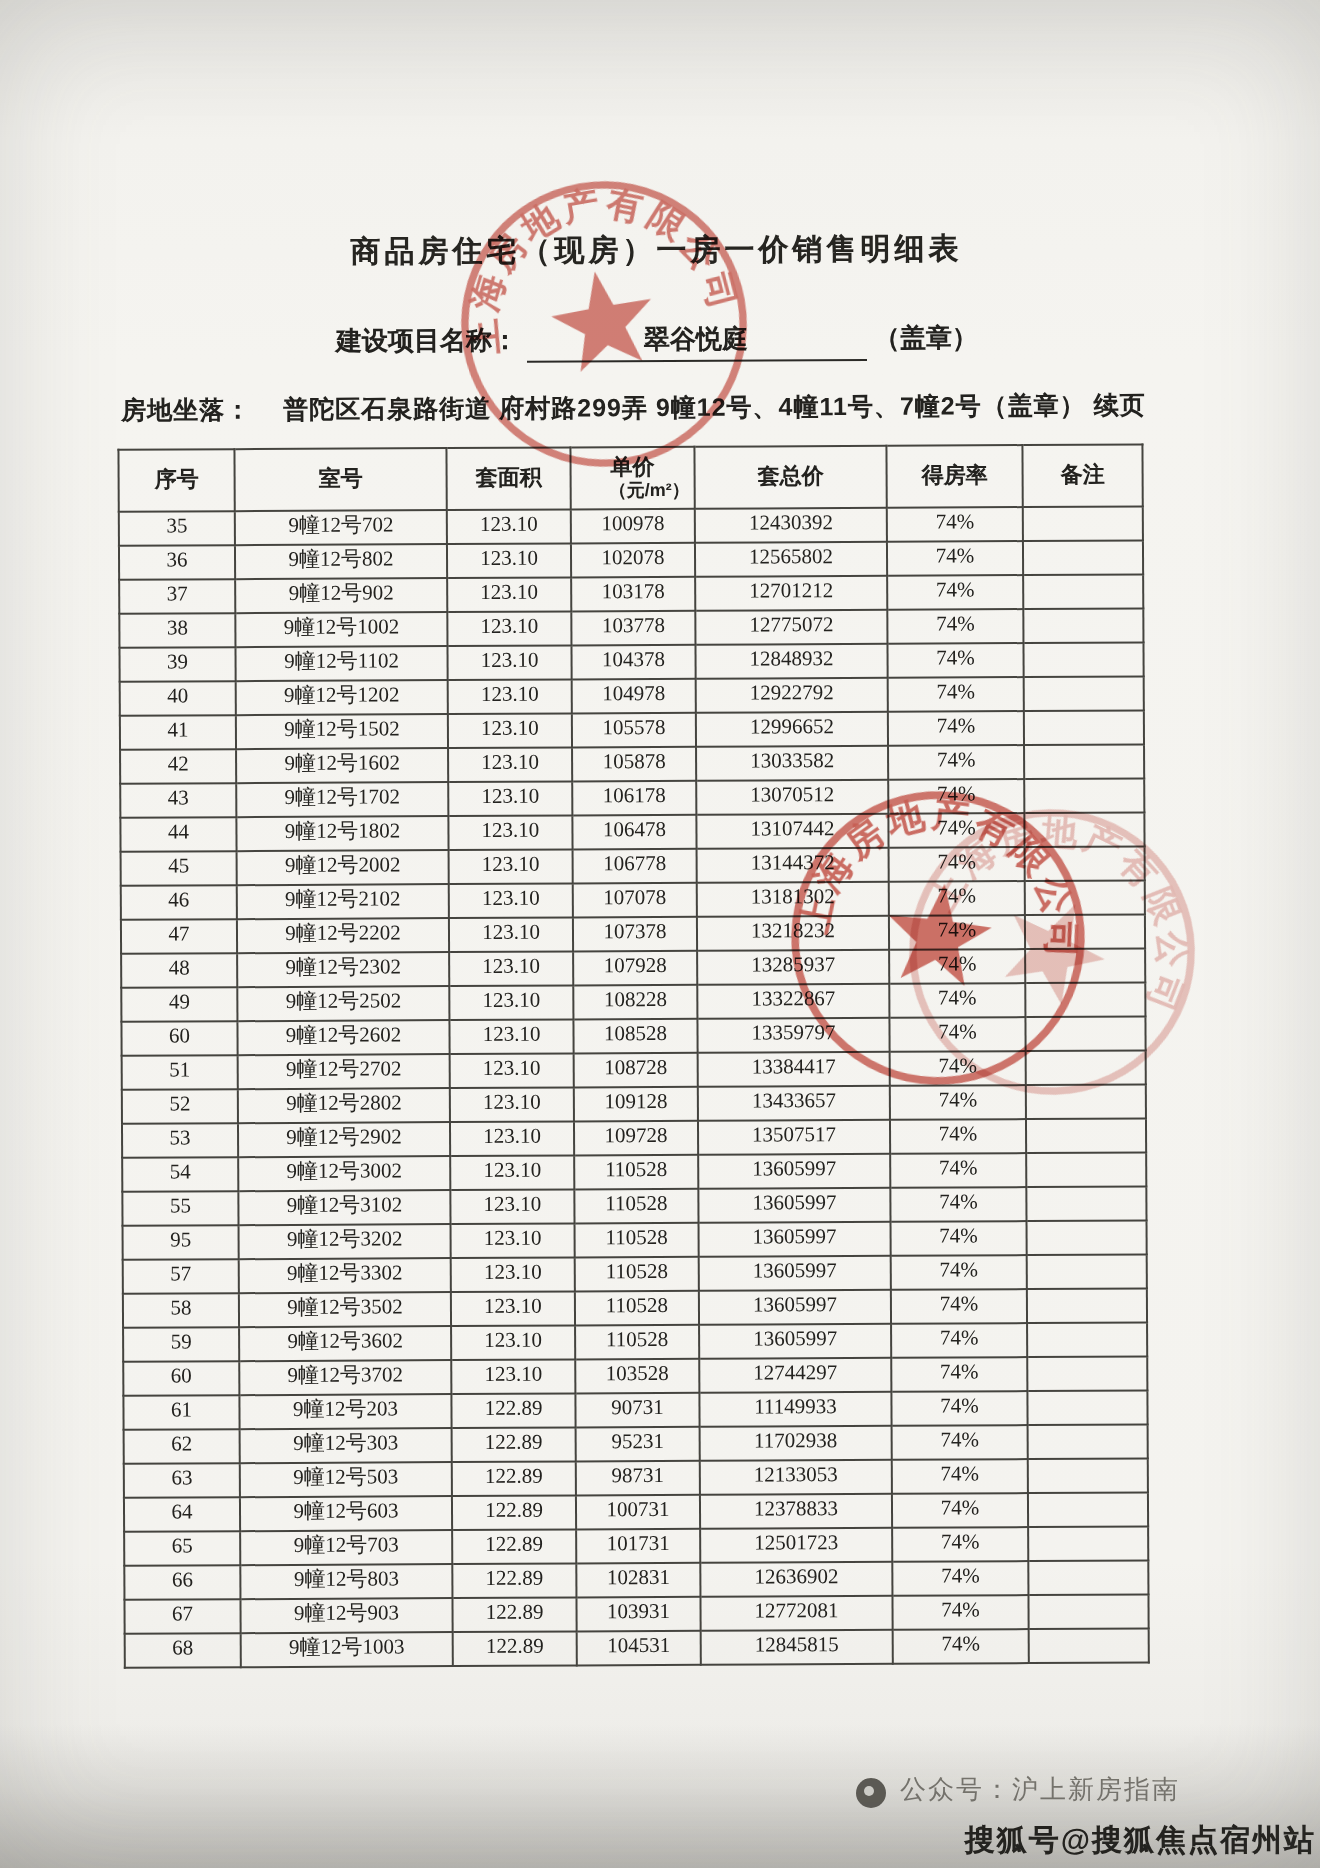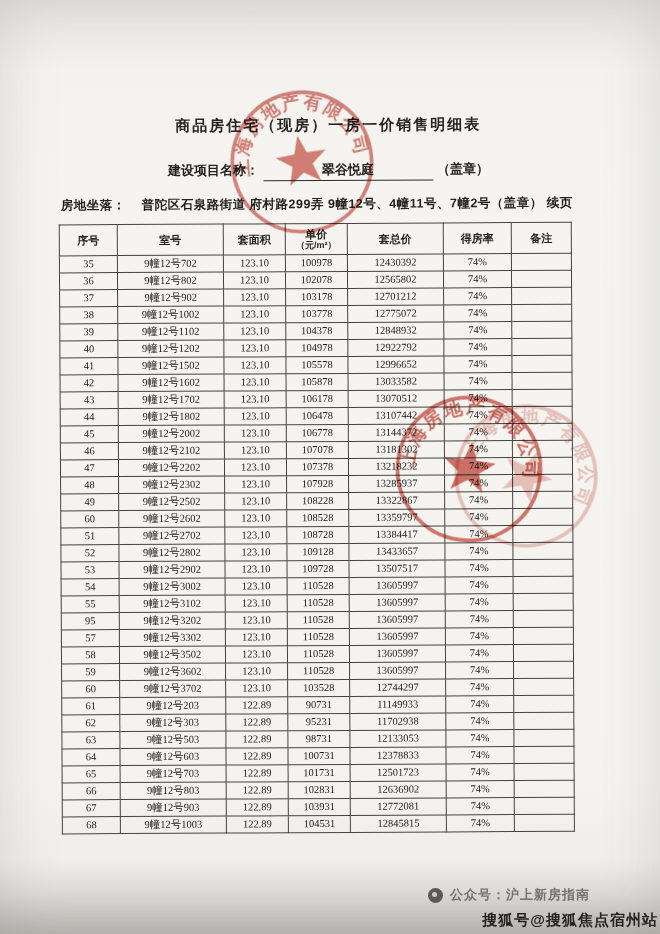--- a/index.html
+++ b/index.html
@@ -18,38 +18,38 @@
   .address-line{margin:15px 0 0 62px;font-size:12.5px;font-weight:bold;letter-spacing:.5px;}
   .address-line .lbl{margin-right:16px;}
   table.price-table{margin:10px 0 0 60px;width:512px;border-collapse:collapse;table-layout:fixed;background:transparent;}
   .price-table th,.price-table td{
     border:1px solid #45443f;text-align:center;padding:0 2px;height:16px;
     font-size:10.5px;line-height:1.15;color:#23221f;
     font-family:"Liberation Serif","DejaVu Serif",serif;
     overflow:hidden;white-space:nowrap;
   }
   .price-table thead th{height:30px;font-weight:bold;font-size:11px;font-family:"Liberation Sans",sans-serif;}
-  .price-table thead .sub{font-size:9px;font-weight:bold;}
+  .price-table thead .sub{font-size:9px;font-weight:bold;text-align:right;}
   col.c-seq{width:58px}col.c-room{width:106px}col.c-area{width:62px}
   col.c-unit{width:62px}col.c-total{width:96px}col.c-rate{width:68px}col.c-note{width:60px}
 
   .stamp{position:absolute;color:#c23a2e;mix-blend-mode:multiply;filter:blur(.3px);pointer-events:none;}
   .stamp svg{width:100%;height:100%;display:block;}
   .seal-ring{fill:none;stroke:currentColor;stroke-width:5;opacity:.85;}
   .seal-star{fill:currentColor;opacity:.88;}
   .seal-text{font-size:24px;font-weight:bold;letter-spacing:3px;fill:currentColor;opacity:.9;
     font-family:"Liberation Serif",serif;}
   .stamp-top{left:228px;top:88px;width:148px;height:148px;opacity:.72;transform:rotate(-10deg);}
   .stamp-mid{left:393px;top:393px;width:152px;height:152px;opacity:.8;transform:rotate(7deg);}
   .stamp-mid-back{left:452px;top:402px;width:148px;height:148px;opacity:.32;transform:rotate(26deg);}
 
   .footer-shade{position:absolute;left:0;right:0;bottom:0;height:72px;pointer-events:none;
     background:linear-gradient(180deg,rgba(140,138,132,0) 0%,rgba(140,138,132,.16) 45%,rgba(108,106,100,.35) 100%);}
-  .wechat-line{position:absolute;right:70px;bottom:30px;display:flex;align-items:center;gap:7px;
-    font-size:13px;color:#75736d;letter-spacing:1px;font-weight:bold;}
+  .wechat-line{position:absolute;right:70px;bottom:30px;display:flex;align-items:flex-end;gap:7px;
+    font-size:13px;color:#75736d;letter-spacing:1px;}
   .wm-logo{width:15px;height:15px;border-radius:50%;background:#5c5a54;display:inline-block;position:relative;}
   .wm-logo::after{content:"";position:absolute;left:4px;top:4px;width:5px;height:5px;border-radius:50%;background:#cfcec9;}
   .sohu{position:absolute;right:2px;bottom:4px;font-size:15px;font-weight:700;color:#21201d;letter-spacing:1px;}
 </style>
 </head>
 <body>
 
 <div class="page">
   <div class="doc">
 

